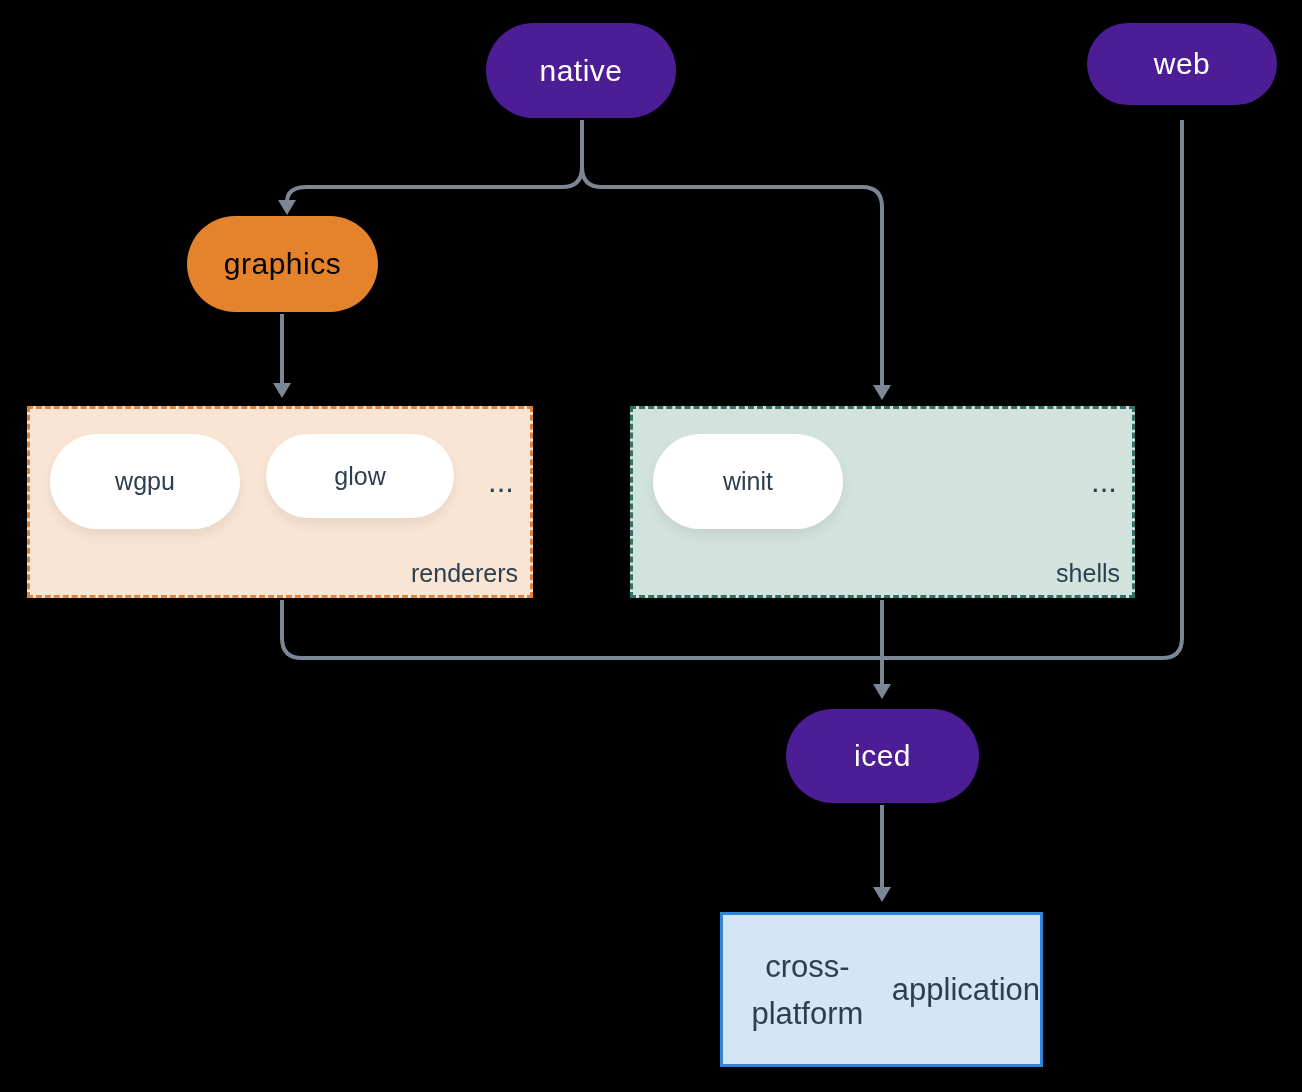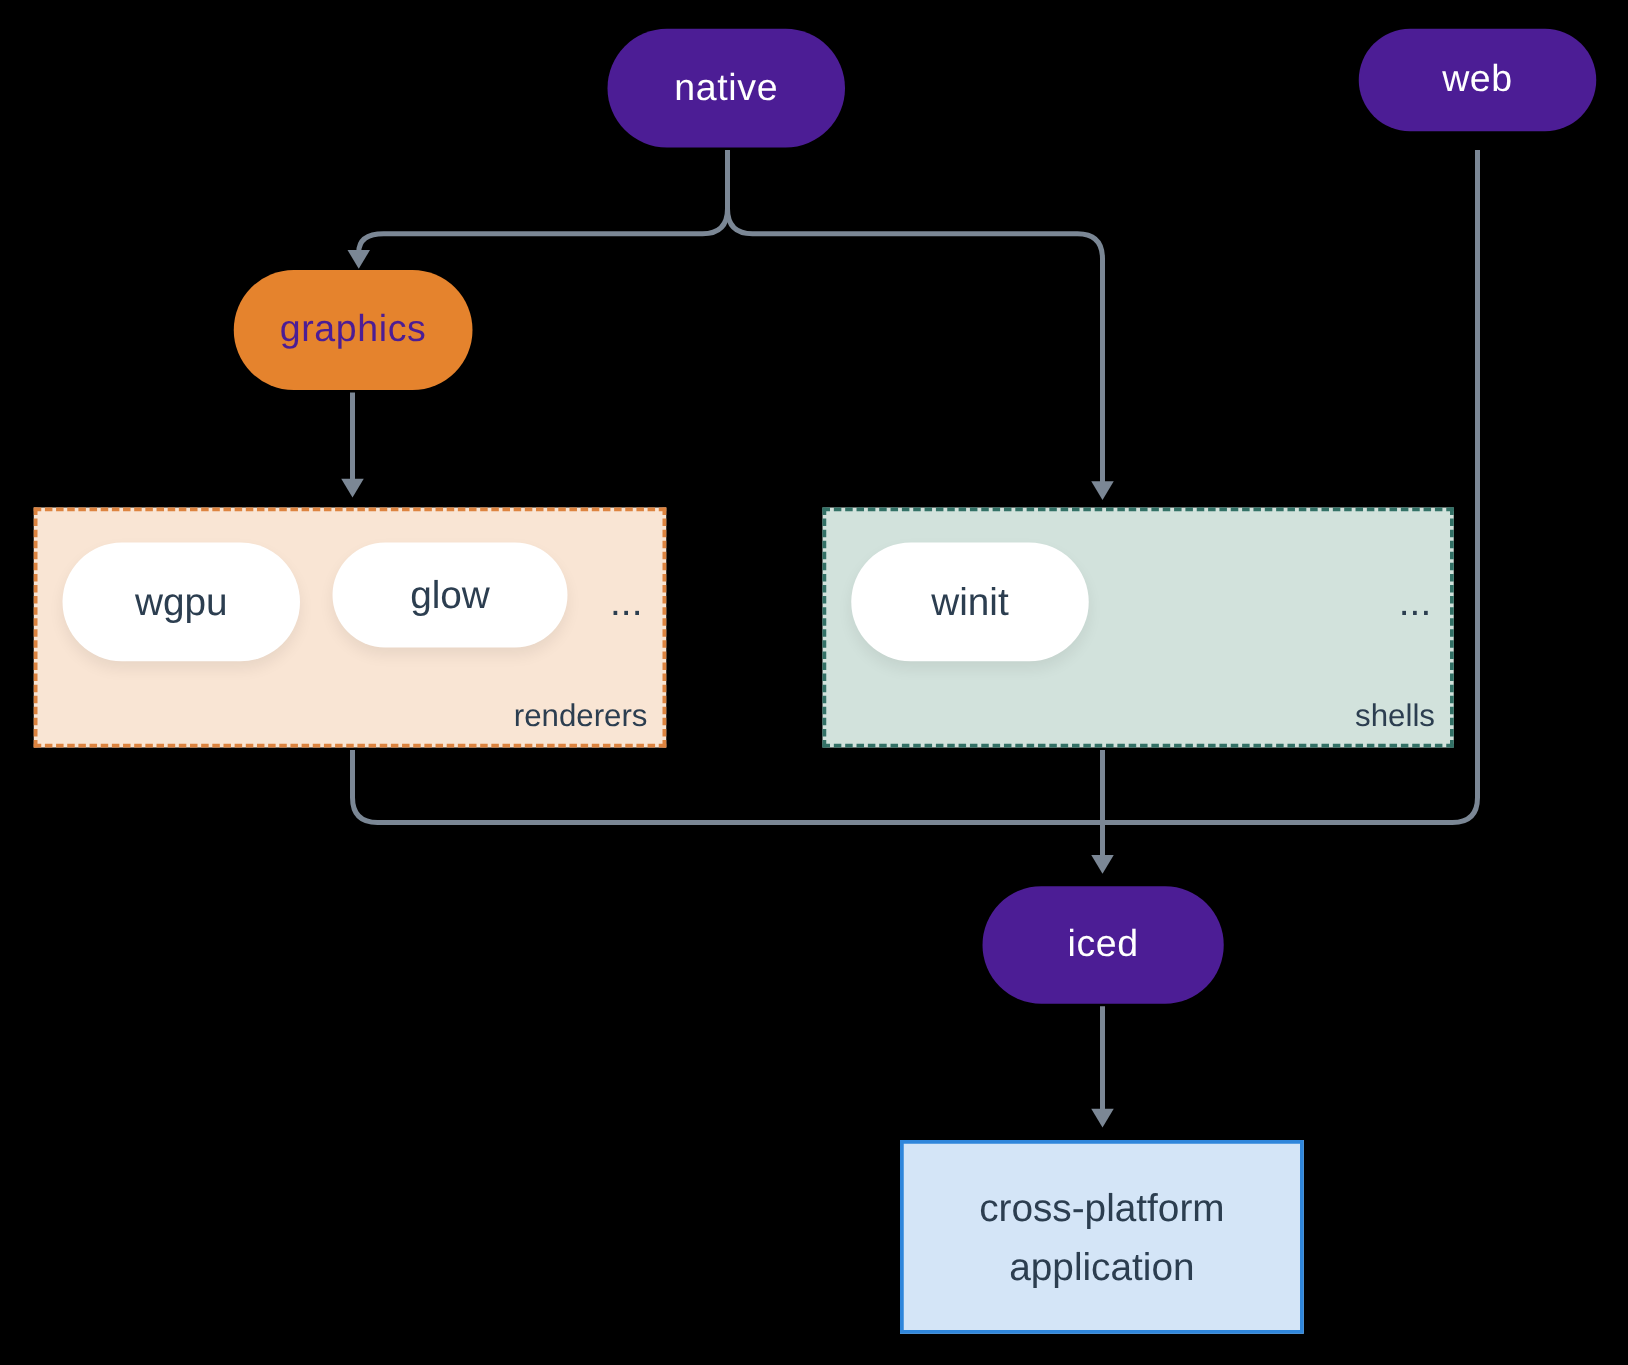--- a/index.html
+++ b/index.html
@@ -21,52 +21,51 @@
     position: absolute;
     z-index: 2;
     display: flex;
     align-items: center;
     justify-content: center;
     border-radius: 48px;
     font-size: 30px;
     letter-spacing: 0.5px;
   }
   .node.purple { background: #4c1d95; color: #ffffff; }
-  .node.orange { background: #e5832d; color: #4c1d95; }
+  .node.orange { background: #e5832d; color: #000000; }
   .node.blue   { background: #4c1d95; color: #ffffff; }
   .node-native   { left: 486px; top: 23px;  width: 190px; height: 95px; }
   .node-web      { left: 1087px; top: 23px; width: 190px; height: 82px; }
   .node-graphics { left: 187px; top: 216px; width: 191px; height: 96px; }
   .node-iced     { left: 786px; top: 709px; width: 193px; height: 94px; }
 
   .group {
     position: absolute;
     z-index: 2;
     box-sizing: border-box;
   }
   .group-renderers {
     left: 27px; top: 406px; width: 506px; height: 192px;
     background: #f9e5d4;
     border: 3px dashed #dd8440;
   }
   .group-shells {
     left: 630px; top: 406px; width: 505px; height: 192px;
     background: #d2e2dc;
     border: 3px dashed #337166;
-    margin-left: 28px;
   }
   .pill {
     position: absolute;
     background: #ffffff;
     color: #2c3e50;
     border-radius: 48px;
     display: flex;
     align-items: center;
     justify-content: center;
-    font-size: 31px;
+    font-size: 25px;
     box-shadow: 0 6px 12px rgba(0,0,0,0.07);
   }
   .pill-1 { left: 20px;  top: 25px; width: 190px; height: 95px; }
   .pill-2 { left: 236px; top: 25px; width: 188px; height: 84px; }
   .ellipsis {
     position: absolute;
     left: 442px; top: 25px; width: 58px; height: 95px;
     display: flex; align-items: center; justify-content: center;
     color: #2c3e50; font-size: 31px;
   }
@@ -79,21 +78,21 @@
   .app-box {
     position: absolute;
     z-index: 2;
     left: 720px; top: 912px; width: 323px; height: 155px;
     box-sizing: border-box;
     background: #d4e5f7;
     border: 3px solid #2f86db;
     color: #2c3e50;
     font-size: 31px;
     display: flex;
-    flex-direction: column;
+    flex-direction: row;
     align-items: center;
     justify-content: center;
     line-height: 47px;
     text-align: center;
   }
 </style>
 </head>
 <body>
 
 <div class="stage">

